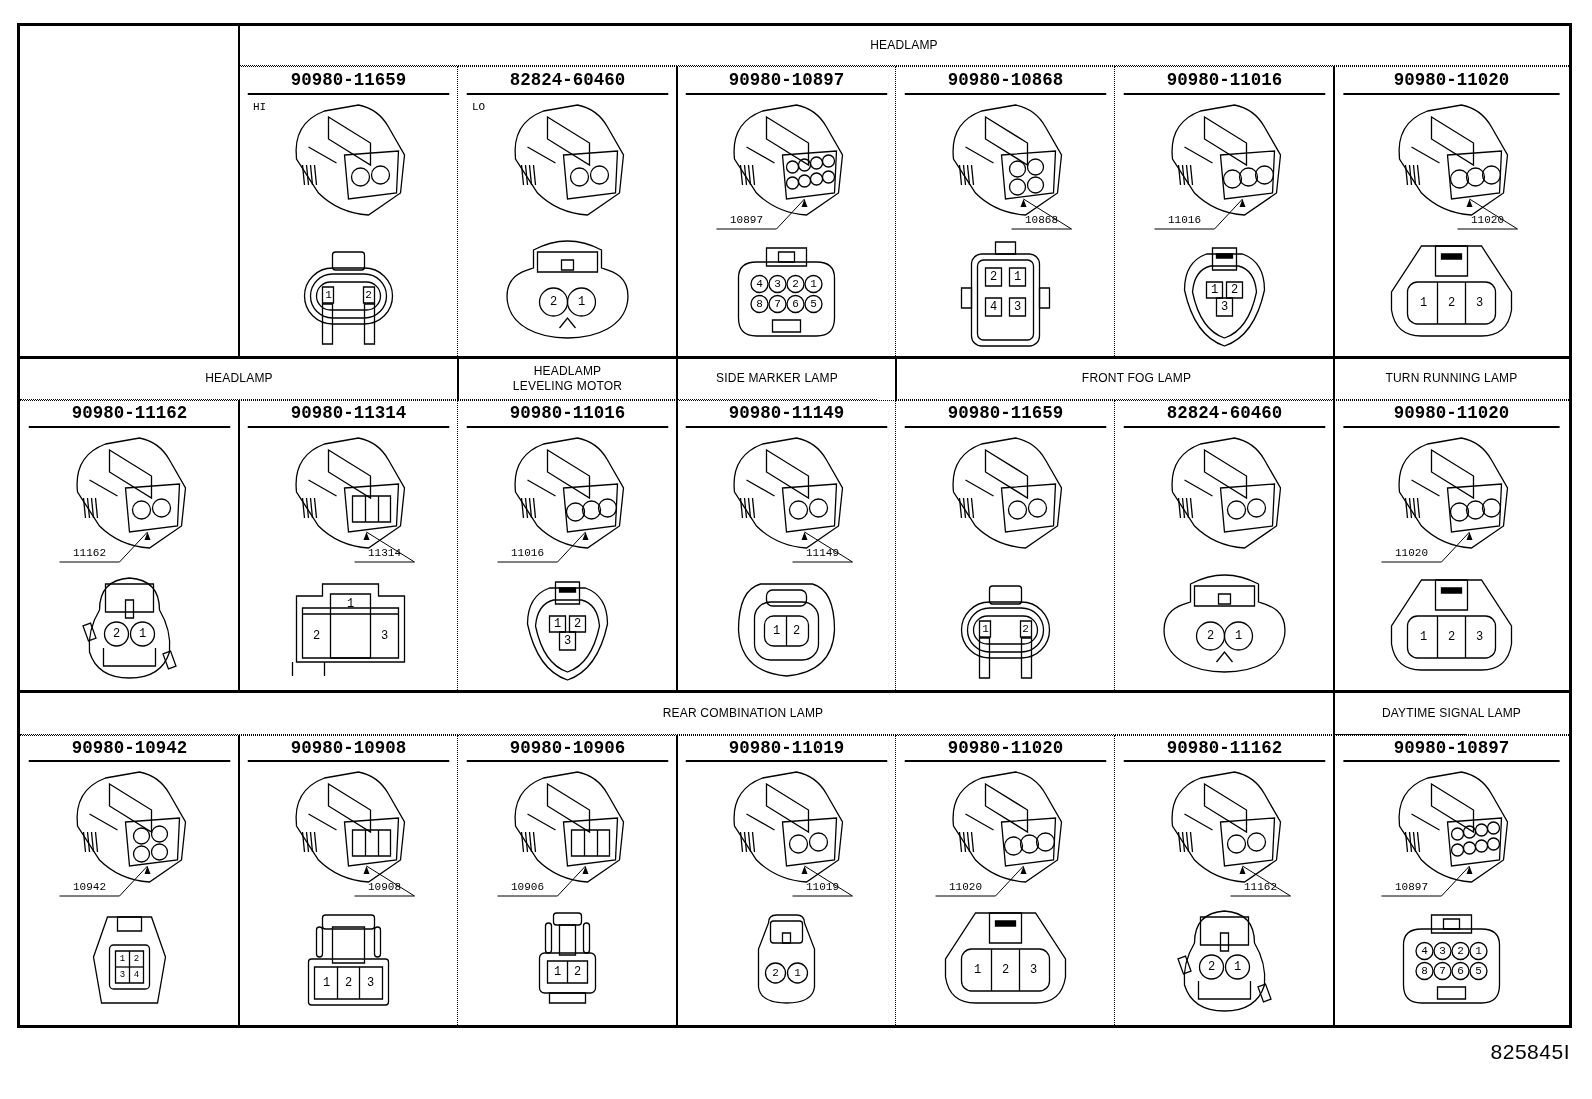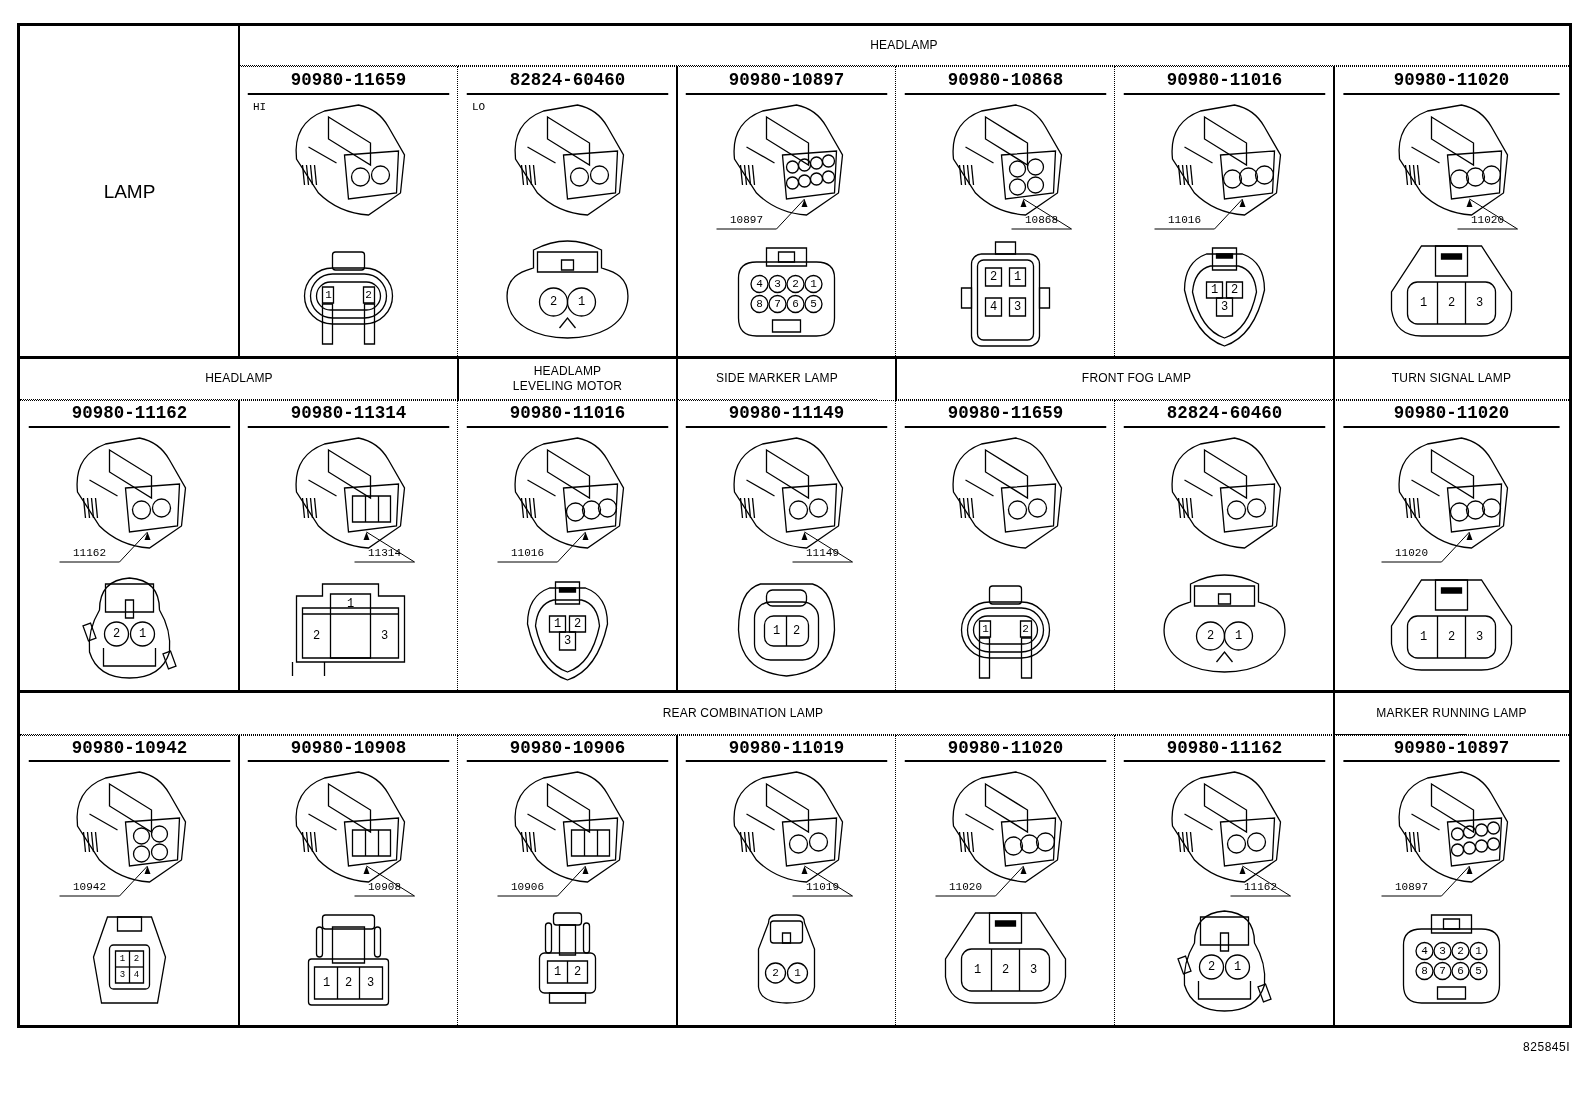--- a/index.html
+++ b/index.html
@@ -9,27 +9,26 @@
   .band { display:flex; align-items:center; justify-content:center; text-align:center; font-size:12px; letter-spacing:0.2px; line-height:15px; border-bottom:1px dotted #000; }
   .pn { display:flex; align-items:center; justify-content:center; font-family:"Liberation Mono", monospace; font-weight:bold; font-size:19px; transform:scaleX(0.92); border-bottom:2px solid #000; }
   .cell { overflow:hidden; }
   .vline-solid { position:absolute; width:0; border-left:2px solid #000; }
   .vline-dot { position:absolute; width:0; border-left:1px dotted #000; }
   .hline { position:absolute; height:0; border-top:3px solid #000; }
   .lamp-label { font-size:19px; display:flex; align-items:center; justify-content:center; }
   .tag { position:absolute; font-size:11px; font-family:"Liberation Mono", monospace; }
   svg { position:absolute; overflow:visible; }
   svg * { vector-effect:non-scaling-stroke; }
-  .footer { position:absolute; right:22px; top:1040px; font-size:12px; font-family:"Liberation Sans", sans-serif; letter-spacing:0.5px; }
+  .footer { position:absolute; right:22px; top:1040px; font-size:21px; font-family:"Liberation Sans", sans-serif; letter-spacing:0.5px; }
 </style>
 </head>
 <body>
 
 <div id="sheet">
-    <div class="abs lamp-label" style="left: 0px; top: 0px; width: 219px; height: 332px;">LAMP</div>
     <div class="hline" style="left: -1px; top: 330px; width: 1551px;"></div>
     <div class="hline" style="left: -1px; top: 664px; width: 1551px;"></div>
     <div class="abs band" style="white-space: pre-line; left: 219px; top: 0px; width: 1330px; height: 40px;">HEADLAMP</div>
     <div class="abs pn" style="left: 219px; top: 40px; width: 219px; height: 29px; transform-origin: center center;">90980-11659</div>
     <div class="abs" style="border-top: 1px dotted rgb(0, 0, 0); left: 219px; top: 40px; width: 219px; height: 0px;"></div>
     <div class="abs cell" style="left: 219px; top: 69px; width: 219px; height: 263px;"></div>
     <div class="tag" style="left: 233px; top: 75px; text-align: center;">HI</div>
     <svg width="219" height="263" viewBox="0 0 219 263" style="left: 219px; top: 69px;">
       <g>
         <path fill="none" stroke="#000" stroke-width="1.3" d="M57.5,64 Q53.5,28 85.5,16 L119.5,10 Q139.5,14 149.5,32 L165.5,60 L161.5,98 L129.5,120 Q99.5,118 79.5,98 Z"></path>
@@ -254,21 +253,21 @@
     <div class="vline-solid" style="left: 1313px; top: 40px; height: 292px;"></div>
     <div class="vline-solid" style="left: 218px; top: 0px; height: 40px;"></div>
     <div class="abs band" style="white-space: pre-line; left: 0px; top: 332px; width: 438px; height: 42px;">HEADLAMP</div>
     <div class="abs band" style="white-space: pre-line; left: 438px; top: 332px; width: 219px; height: 42px;">HEADLAMP
 LEVELING MOTOR</div>
     <div class="vline-solid" style="left: 437px; top: 332px; height: 42px;"></div>
     <div class="abs band" style="white-space: pre-line; left: 657px; top: 332px; width: 200px; height: 42px;">SIDE MARKER LAMP</div>
     <div class="vline-solid" style="left: 656px; top: 332px; height: 42px;"></div>
     <div class="abs band" style="white-space: pre-line; left: 876px; top: 332px; width: 481px; height: 42px;">FRONT FOG LAMP</div>
     <div class="vline-solid" style="left: 875px; top: 332px; height: 42px;"></div>
-    <div class="abs band" style="white-space: pre-line; left: 1314px; top: 332px; width: 235px; height: 42px;">TURN SIGNAL LAMP</div>
+    <div class="abs band" style="white-space: pre-line; left: 1314px; top: 332px; width: 235px; height: 42px;">TURN RUNNING LAMP</div>
     <div class="vline-solid" style="left: 1313px; top: 332px; height: 42px;"></div>
     <div class="abs pn" style="left: 0px; top: 374px; width: 219px; height: 28px; transform-origin: center center;">90980-11162</div>
     <div class="abs" style="border-top: 1px dotted rgb(0, 0, 0); left: 0px; top: 374px; width: 219px; height: 0px;"></div>
     <div class="abs cell" style="left: 0px; top: 402px; width: 219px; height: 264px;"></div>
     <svg width="219" height="264" viewBox="0 0 219 264" style="left: 0px; top: 402px;">
       <g>
         <path fill="none" stroke="#000" stroke-width="1.3" d="M57.5,64 Q53.5,28 85.5,16 L119.5,10 Q139.5,14 149.5,32 L165.5,60 L161.5,98 L129.5,120 Q99.5,118 79.5,98 Z"></path>
         <path fill="none" stroke="#000" stroke-width="1.3" d="M89.5,22 L131.5,48 L131.5,70 L89.5,44 Z"></path>
         <line fill="none" stroke="#000" stroke-width="1.3" x1="69.5" y1="52" x2="97.5" y2="68"></line>
         <path fill="none" stroke="#000" stroke-width="1.3" d="M105.5,60 L159.5,56 L157.5,98 L109.5,104 Z"></path>
@@ -492,21 +491,21 @@
         <text x="145.5" y="209" font-size="12" text-anchor="middle" dominant-baseline="central" font-family="Liberation Mono, monospace">3</text>
       </g>
     </svg>
     <div class="vline-solid" style="left: 218px; top: 374px; height: 292px;"></div>
     <div class="vline-dot" style="left: 437px; top: 374px; height: 292px;"></div>
     <div class="vline-solid" style="left: 656px; top: 374px; height: 292px;"></div>
     <div class="vline-dot" style="left: 875px; top: 374px; height: 292px;"></div>
     <div class="vline-dot" style="left: 1094px; top: 374px; height: 292px;"></div>
     <div class="vline-solid" style="left: 1313px; top: 374px; height: 292px;"></div>
     <div class="abs band" style="white-space: pre-line; left: 0px; top: 666px; width: 1446px; height: 43px;">REAR COMBINATION LAMP</div>
-    <div class="abs band" style="white-space: pre-line; left: 1314px; top: 666px; width: 235px; height: 43px;">MARKER RUNNING LAMP</div>
+    <div class="abs band" style="white-space: pre-line; left: 1314px; top: 666px; width: 235px; height: 43px;">DAYTIME SIGNAL LAMP</div>
     <div class="vline-solid" style="left: 1313px; top: 666px; height: 43px;"></div>
     <div class="abs pn" style="left: 0px; top: 709px; width: 219px; height: 27px; transform-origin: center center;">90980-10942</div>
     <div class="abs" style="border-top: 1px dotted rgb(0, 0, 0); left: 0px; top: 709px; width: 219px; height: 0px;"></div>
     <div class="abs cell" style="left: 0px; top: 736px; width: 219px; height: 263px;"></div>
     <svg width="219" height="263" viewBox="0 0 219 263" style="left: 0px; top: 736px;">
       <g>
         <path fill="none" stroke="#000" stroke-width="1.3" d="M57.5,64 Q53.5,28 85.5,16 L119.5,10 Q139.5,14 149.5,32 L165.5,60 L161.5,98 L129.5,120 Q99.5,118 79.5,98 Z"></path>
         <path fill="none" stroke="#000" stroke-width="1.3" d="M89.5,22 L131.5,48 L131.5,70 L89.5,44 Z"></path>
         <line fill="none" stroke="#000" stroke-width="1.3" x1="69.5" y1="52" x2="97.5" y2="68"></line>
         <path fill="none" stroke="#000" stroke-width="1.3" d="M105.5,60 L159.5,56 L157.5,98 L109.5,104 Z"></path>

